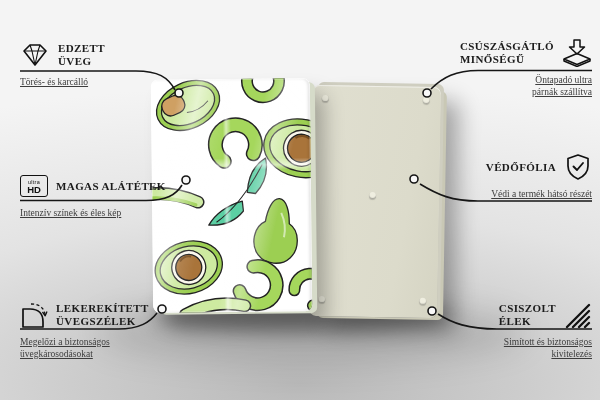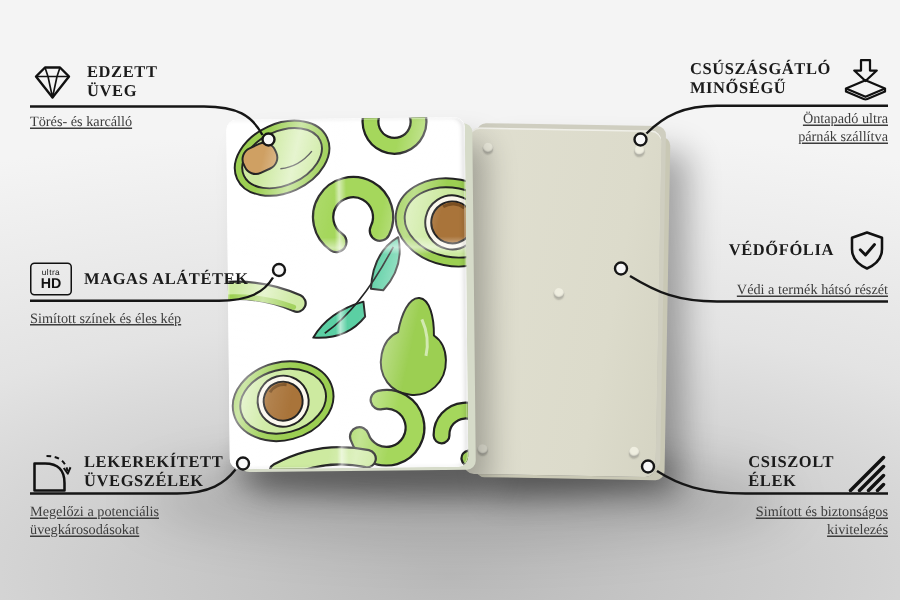--- a/index.html
+++ b/index.html
@@ -192,38 +192,38 @@
   <div class="callout co-l2">
     <div class="co-head">
       <span class="icon hd-box">
         <span class="hd-top">ultra</span>
         <span class="hd-bottom">HD</span>
       </span>
       <div class="title">
         <div>MAGAS ALÁTÉTEK</div>
       </div>
     </div>
-    <div class="subtitle">Simított színek és éles kép</div>
+    <div class="subtitle">Intenzív színek és éles kép</div>
   </div>
 
   <div class="callout co-l3">
     <div class="co-head">
       <span class="icon">
         <svg width="28" height="28" viewBox="0 0 28 28" fill="none" stroke="#111" stroke-width="1.7" stroke-linejoin="round">
           <path d="M3 26 V8 H10 Q23 8 23 21 V26 Z"></path>
           <path d="M11 3 Q23 3 25 13" stroke-width="1.3" stroke-dasharray="3 2.5"></path>
           <path d="M22.5 11 L25.2 14.8 L27 10.5" stroke-width="1.3"></path>
         </svg>
       </span>
       <div class="title">
         <div>LEKEREKÍTETT</div>
         <div>ÜVEGSZÉLEK</div>
       </div>
     </div>
-    <div class="subtitle sub-w110">Megelőzi a potenciális üvegkárosodásokat</div>
+    <div class="subtitle sub-w110">Megelőzi a biztonságos üvegkárosodásokat</div>
   </div>
 
   <div class="callout co-right co-r1">
     <div class="co-head">
       <div class="title">
         <div>CSÚSZÁSGÁTLÓ</div>
         <div>MINŐSÉGŰ</div>
       </div>
       <span class="icon">
         <svg width="30" height="28" viewBox="0 0 30 28" fill="none" stroke="#111" stroke-width="1.5" stroke-linejoin="round">

